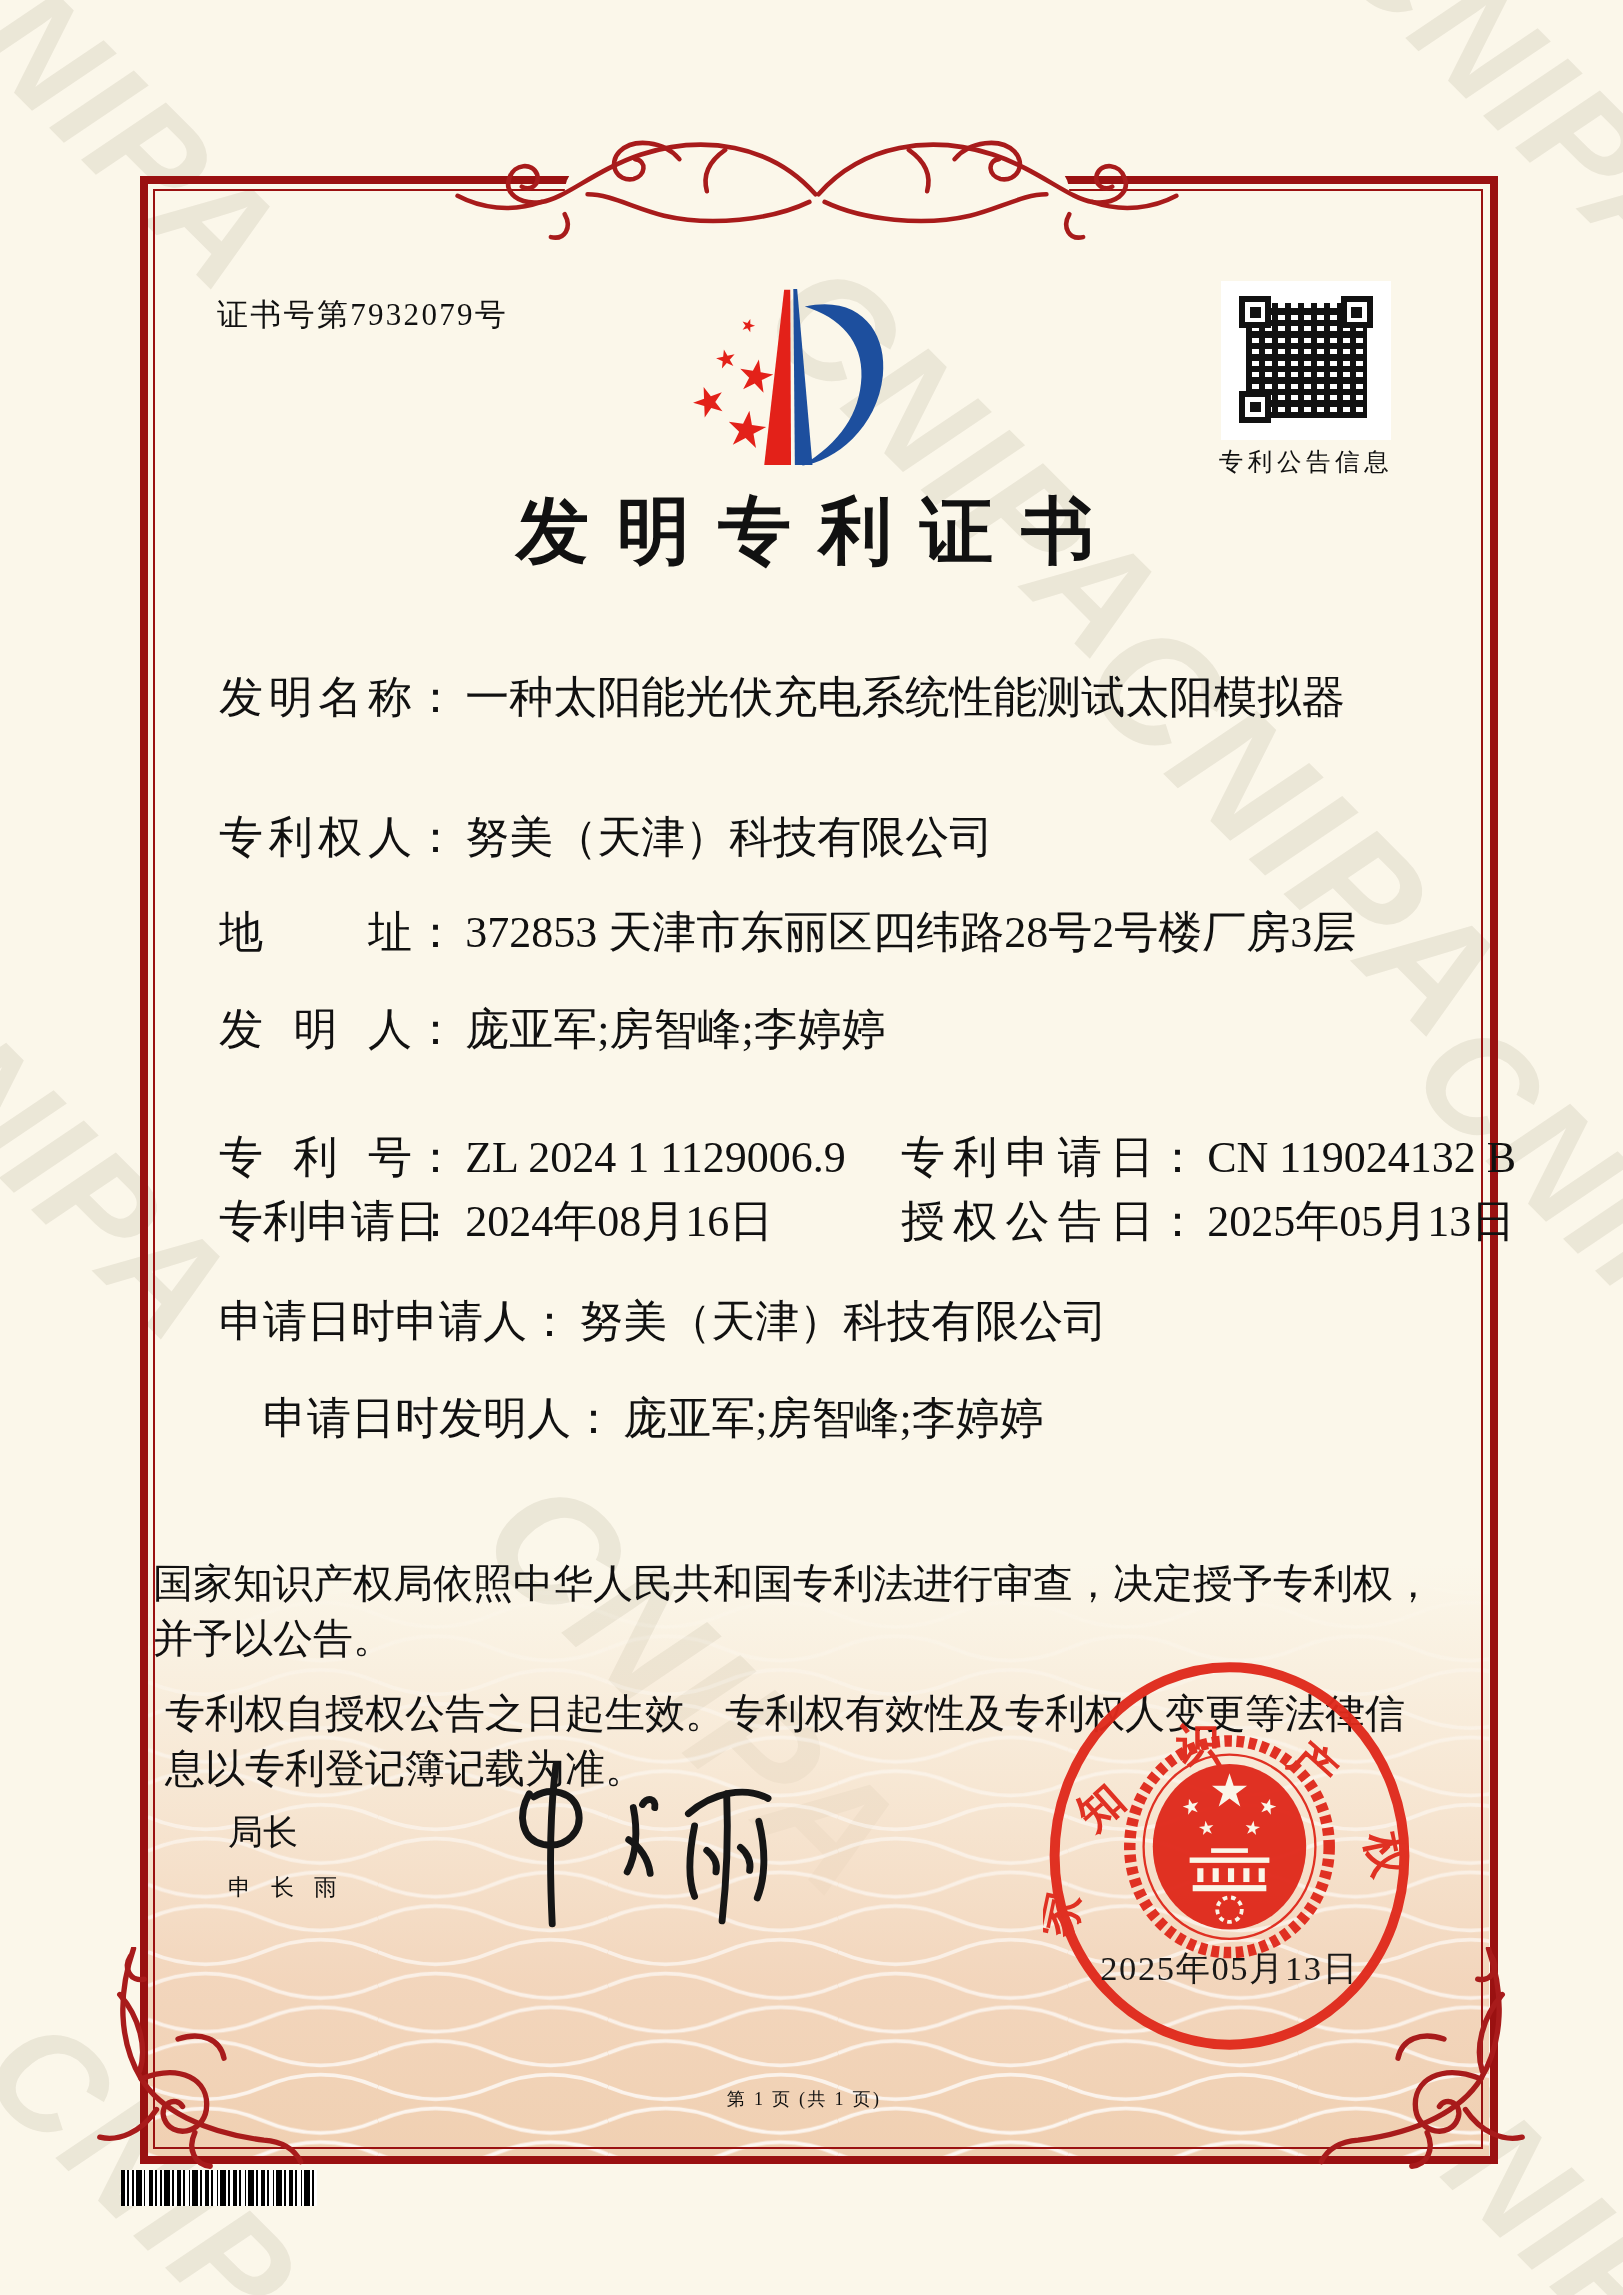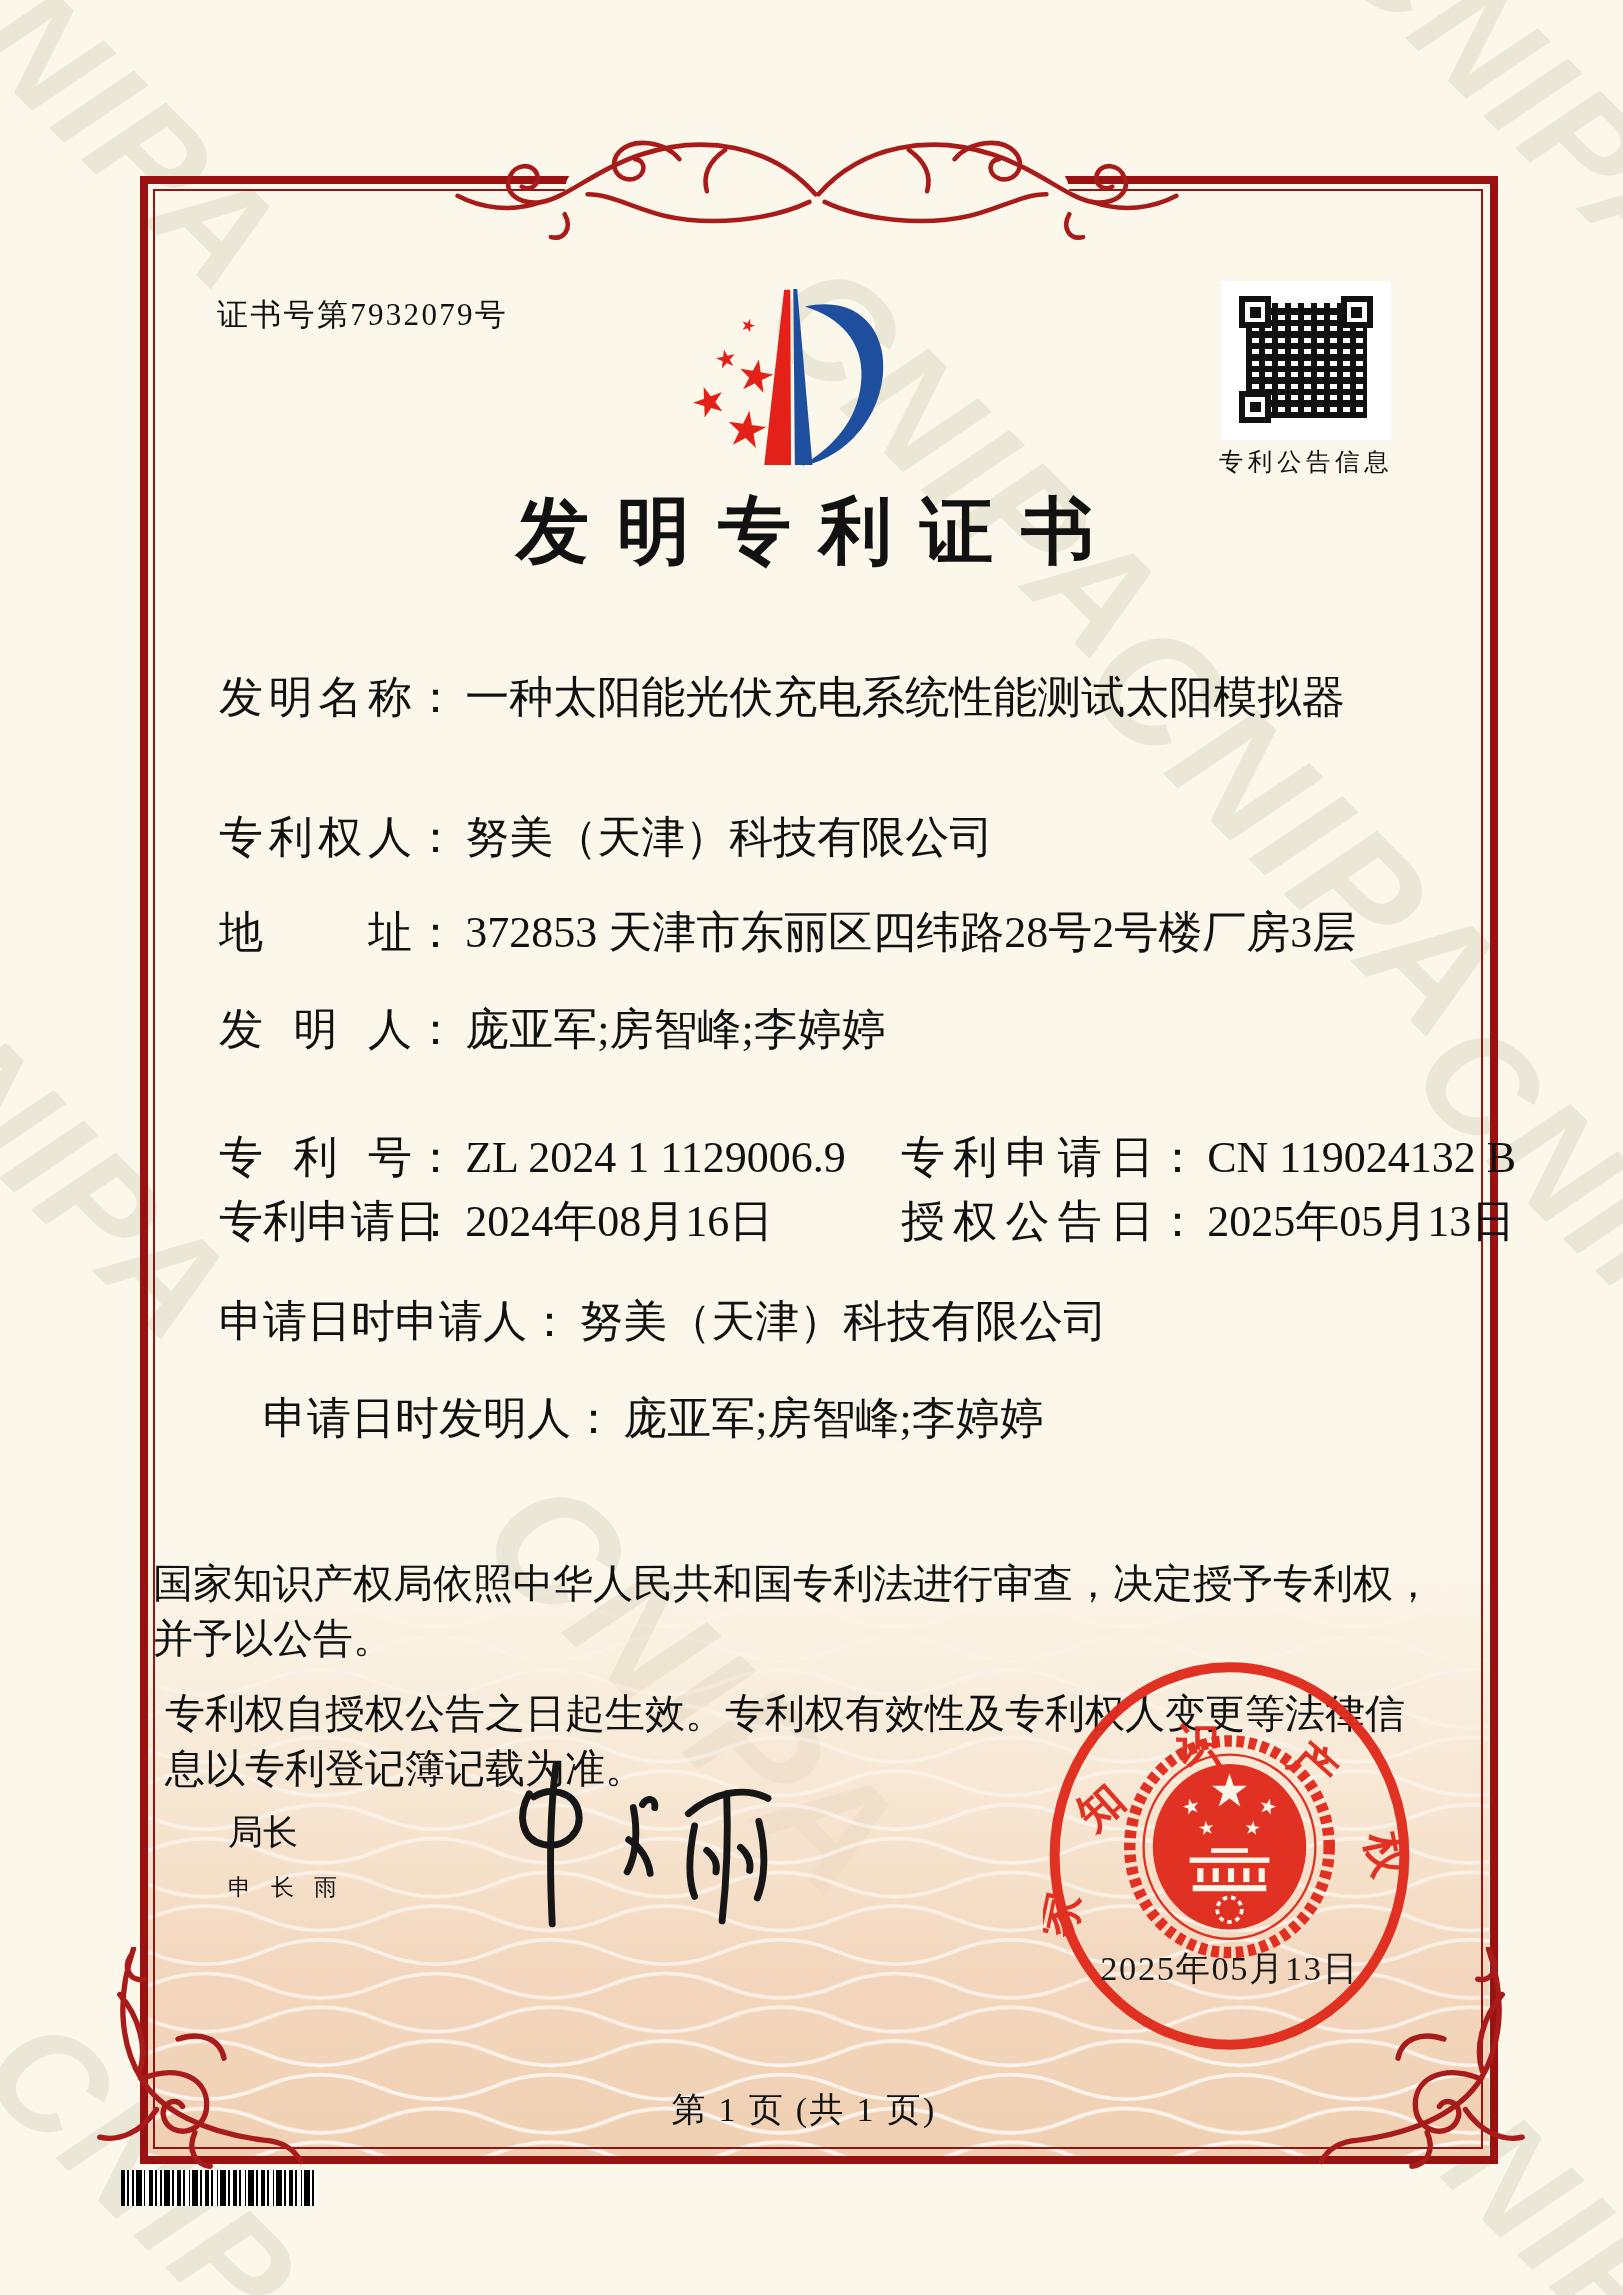--- a/index.html
+++ b/index.html
@@ -91,21 +91,21 @@
 
   
   .director-title{left:228px;top:1809px;font-size:35px;z-index:7;}
   .director-name{left:228px;top:1872px;font-size:23px;letter-spacing:20px;z-index:7;}
   .sig{left:483px;top:1754px;z-index:7;}
 
   
   .seal{left:1043px;top:1655px;z-index:8;}
 
   
-  .page-footer{left:804px;top:2087px;transform:translateX(-50%);font-size:34px;letter-spacing:2.3px;z-index:6;white-space:nowrap;}
+  .page-footer{left:804px;top:2087px;transform:translateX(-50%);font-size:18px;letter-spacing:2.3px;z-index:6;white-space:nowrap;}
   .barcode{
     left:121px;top:2170px;width:196px;height:36px;z-index:6;
     background:repeating-linear-gradient(90deg,
       #000 0 3.8px,#fff 3.8px 6.1px,#000 6.1px 7.7px,#fff 7.7px 11.5px,
       #000 11.5px 13px,#fff 13px 15.3px,#000 15.3px 21px,#fff 21px 23px,
       #000 23px 24.5px,#fff 24.5px 28px);
   }
 </style>
 </head>
 <body>

